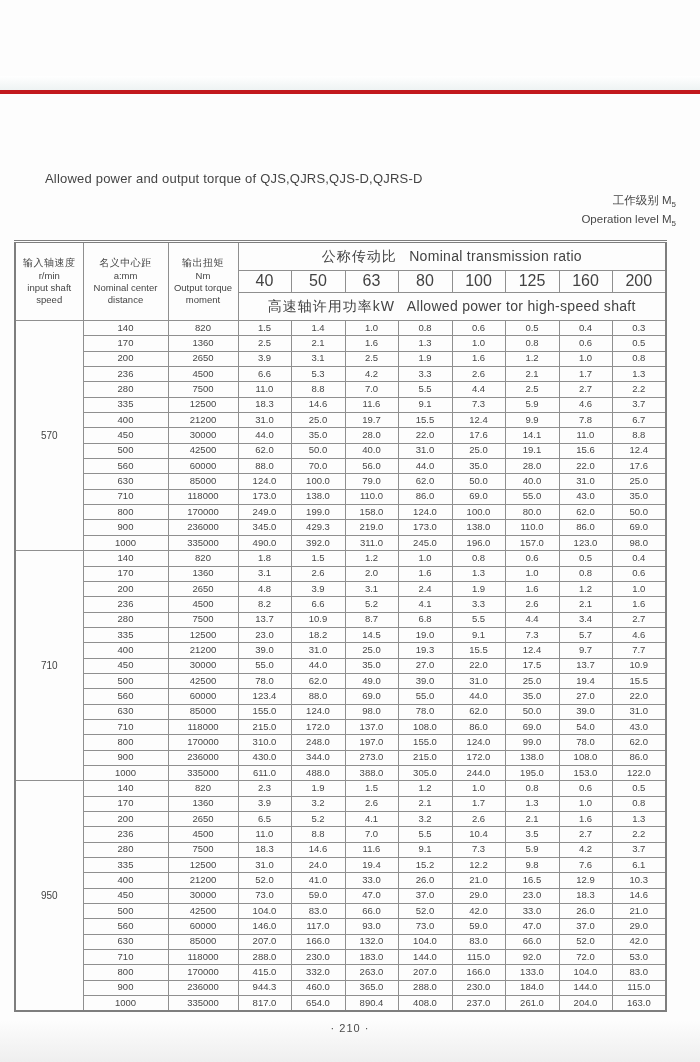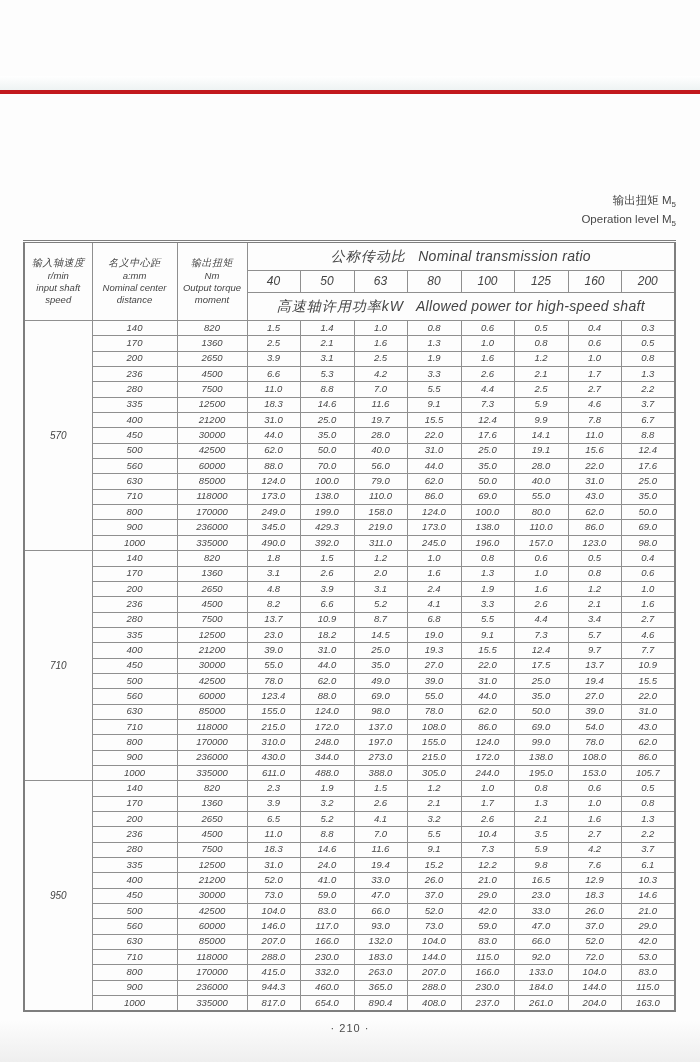--- a/index.html
+++ b/index.html
@@ -31,42 +31,42 @@
   }
   .title-en {
     font-size: 13px; color: #444; margin-top: 4px; margin-left: 20px; letter-spacing: 0.2px;
   }
   .level-block {
     position: absolute; right: 24px; top: 192px; text-align: right;
     font-size: 11.5px; color: #474747; line-height: 1.45;
   }
   .level-block sub { font-size: 8px; }
   .gb-table-wrap {
-    position: absolute; left: 23px; top: 240px; font-style: italic;
+    position: absolute; left: 14px; top: 240px;
   }
   table.gb-table {
     border-collapse: collapse;
     table-layout: fixed;
     width: 651px;
     font-size: 9.5px;
     color: #434343;
     border: 2px solid #7e7e7e;
     border-top: 3px double #7e7e7e;
   }
   .gb-table th, .gb-table td {
     border: 1px solid #8f8f8f;
     padding: 0 1px;
     text-align: center;
     vertical-align: middle;
     font-weight: normal;
     line-height: 1.15;
     overflow: hidden;
   }
   .gb-table thead tr.hd-top th { height: 27px; }
-  .gb-table thead tr.hd-ratios th { height: 21px; font-size: 12px; }
+  .gb-table thead tr.hd-ratios th { height: 21px; font-size: 16px; }
   .gb-table thead tr.hd-power th { height: 27px; }
   .gb-table thead th.corner-hd {
     font-size: 9.5px; line-height: 1.25; color: #454545;
   }
   .gb-table thead th.corner-hd .zh { font-size: 10px; letter-spacing: 0.5px; }
   .gb-table thead th.span-hd { font-size: 14px; letter-spacing: 0.3px; }
   .gb-table thead th.span-hd .zh { letter-spacing: 1px; }
   .gb-table tbody tr { height: 15.35px; }
   .gb-table tbody td { font-size: 9.5px; color: #474747; }
   .gb-table tbody td.speed-cell { font-size: 10px; color: #424242; margin-left: 40px; }
@@ -75,24 +75,25 @@
     text-align: center; font-size: 11px; color: #4a4a4a; letter-spacing: 1px;
   }
 </style>
 </head>
 <body>
 
 <div class="top-strip"></div>
 <div class="red-rule" style="background: rgb(194, 25, 29);"></div>
 
 <div class="title-block">
+  <div class="title-en">Allowed power and output torque of QJS,QJRS,QJS-D,QJRS-D</div>
 </div>
 
 <div class="level-block">
-  <div><span>输出扭矩 M</span><sub>5</sub></div>
+  <div><span>工作级别 M</span><sub>5</sub></div>
   <div><span>Operation level M</span><sub>5</sub></div>
 </div>
 
 <div class="gb-table-wrap">
   <table class="gb-table">
     <colgroup>
       <col style="width:68px">
         <col style="width:85px">
         <col style="width:70px">
       <col style="width:53px">
@@ -497,21 +498,21 @@
         <tr>
           <td>1000</td>
           <td>335000</td>
           <td>611.0</td>
           <td>488.0</td>
           <td>388.0</td>
           <td>305.0</td>
           <td>244.0</td>
           <td>195.0</td>
           <td>153.0</td>
-          <td>105.7</td>
+          <td>122.0</td>
         </tr>
         <tr>
           <td rowspan="15" class="speed-cell">950</td>
           <td>140</td>
           <td>820</td>
           <td>2.3</td>
           <td>1.9</td>
           <td>1.5</td>
           <td>1.2</td>
           <td>1.0</td>

